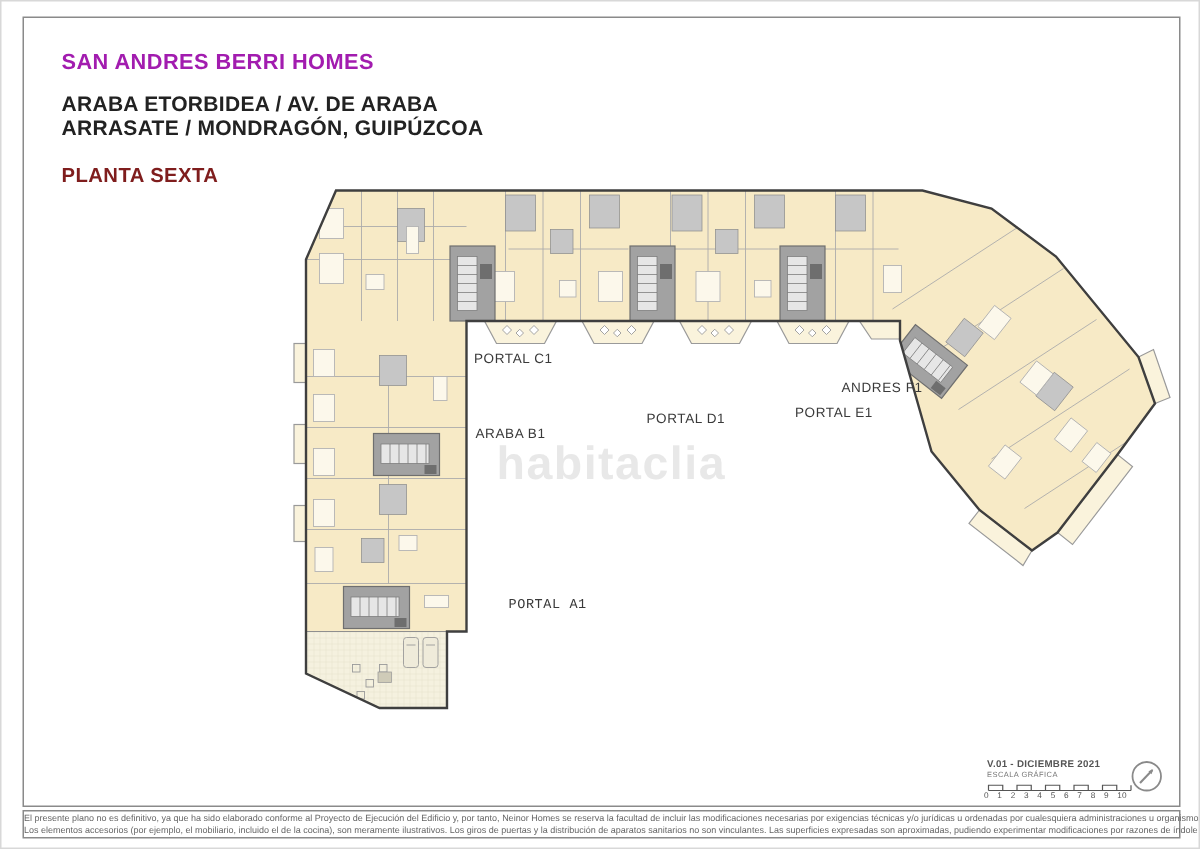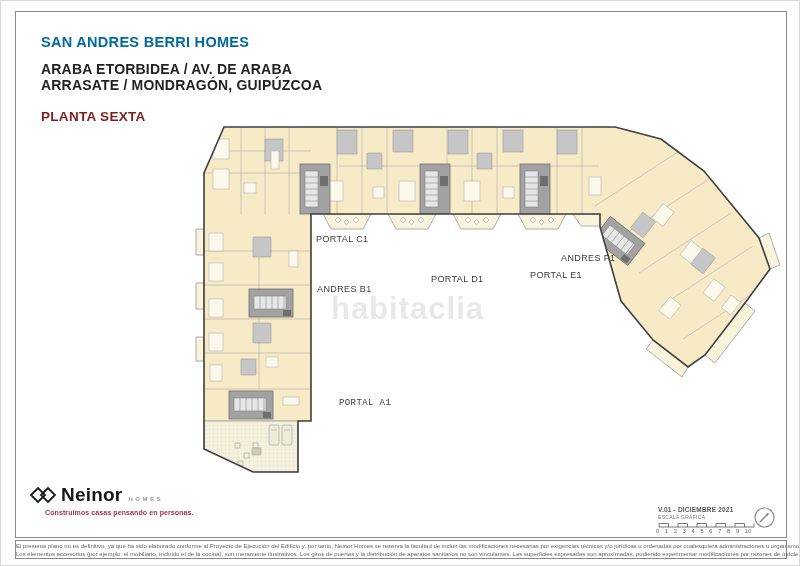--- a/index.html
+++ b/index.html
@@ -6,21 +6,21 @@
   html,body { background:#ffffff; }
   body { font-family:"Liberation Sans", sans-serif; }
   #page {
     position:relative; width:800px; height:566px; background:#ffffff;
     overflow:hidden; border:1px solid #d8d8d8;
   }
   .frame {
     position:absolute; left:14px; top:10px; width:772px; height:527px;
     border:1px solid #8a8a8a; background:#ffffff;
   }
-  .title-block { position:absolute; left:40px; top:33px; color:#0369a1; }
+  .title-block { position:absolute; left:40px; top:33px; color:#a21caf; }
   .project-title { font-size:14.5px; font-weight:bold; letter-spacing:.3px; }
   .addr { font-size:14px; font-weight:600; letter-spacing:.2px; margin-top:0; color:#222; }
   .addr1 { position:absolute; left:40px; top:60px; }
   .addr2 { position:absolute; left:40px; top:76px; }
   .floor-title { position:absolute; left:40px; top:108px; font-size:13.5px; font-weight:bold; letter-spacing:.3px; color:#7f1d1d; }
   #plan-svg { position:absolute; left:160px; top:112px; width:630px; height:378px; }
   .portal-label {
     position:absolute; font-size:9px; font-weight:500; letter-spacing:.4px;
     color:#3a3a3a; white-space:nowrap;
   }
@@ -188,34 +188,23 @@
       </g>
     </g>
 
     <path d="M223,126 L614,126 L660,138 L703,170 L758,237 L769,268 L744,302 L704,354 L687,366 L652,339 L620,300 L599,226 L599,213 L310,213 L310,420 L297,420 L297,471 L252,471 L203,448 L203,172 Z" fill="none" stroke="#3F3F3F" stroke-width="1.6" stroke-linejoin="miter"></path>
   </svg>
 
   <div class="portal-label" style="left:315px; top:233px;">PORTAL C1</div>
   <div class="portal-label" style="left:430px; top:233px;margin-top:40px;">PORTAL D1</div>
   <div class="portal-label" style="left:529px; top:233px;margin-top:36px;">PORTAL E1</div>
   <div class="portal-label" style="left:560px; top:252px;">ANDRES F1</div>
-  <div class="portal-label" style="left:316px; top:283px;">ANDRES B1</div>
+  <div class="portal-label" style="left:316px; top:283px;">ARABA B1</div>
   <div class="portal-label" style="left:338px; top:397px;font-family:Liberation Mono, monospace;">PORTAL A1</div>
 
-  <div class="brand-block">
-    <div class="brand-row">
-      <svg width="28" height="20" viewBox="0 0 28 20">
-        <path d="M2,10 L9,3 L16,10 L9,17 Z" fill="none" stroke="#1a1a1a" stroke-width="1.8"></path>
-        <path d="M12,10 L19,3 L26,10 L19,17 Z" fill="none" stroke="#1a1a1a" stroke-width="1.8"></path>
-      </svg>
-      <span class="brand-name">Neinor</span>
-      <span class="brand-suffix">HOMES</span>
-    </div>
-    <div class="brand-tagline">Construimos casas pensando en personas.</div>
-  </div>
 
   <div class="version-block">
     <div class="version-text">V.01 - DICIEMBRE 2021</div>
     <div class="scale-label">ESCALA GRÁFICA</div>
   </div>
   <svg id="scale-bar" width="98" height="10" viewBox="0 0 98 10">
     <path d="M1,9 H96" stroke="#555" stroke-width="0.8" fill="none"></path>
     <path d="M1,9 V5.5 H10.5 V9 M20,9 V5.5 H29.5 V9 M39,9 V5.5 H48.5 V9 M58,9 V5.5 H67.5 V9 M77,9 V5.5 H86.5 V9 M96,9 V5.5" stroke="#555" stroke-width="0.8" fill="none"></path>
   </svg>
   <div class="scale-numbers">0 1 2 3 4 5 6 7 8 9 10</div>

